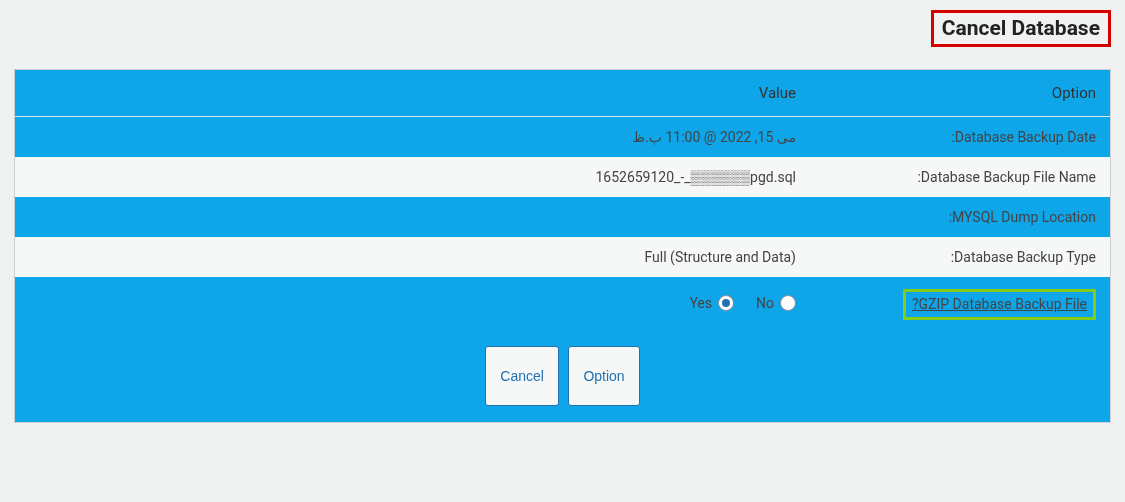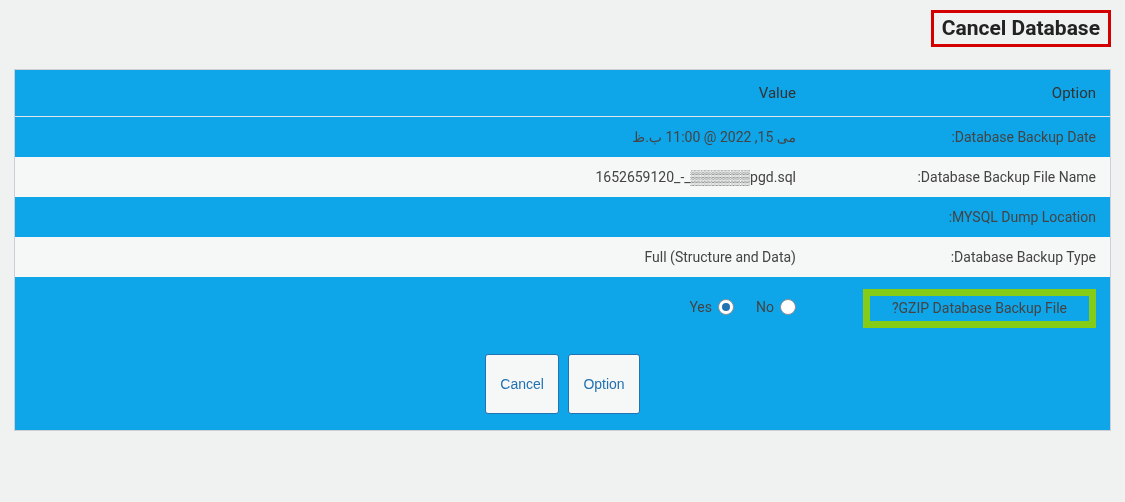--- a/index.html
+++ b/index.html
@@ -45,23 +45,24 @@
       padding: 12px 14px;
       text-align: right;
       font-size: 14px;
       color: #444;
       vertical-align: middle;
     }
     td.value-cell { text-align: right; }
     td.option-cell { text-align: right; width: 300px; }
     .highlight-label {
       display: inline-block;
-      border: 7px solid #84cc16;
-      padding: 4px 22px;
+      border: 3px solid #84cc16;
+      padding: 4px 6px;
       line-height: 1.2;
+      text-decoration: underline;
     }
     .gzip-choice {
       display: inline-flex;
       align-items: center;
       gap: 22px;
       direction: rtl;
     }
     .radio-group {
       display: inline-flex;
       align-items: flex-end;

